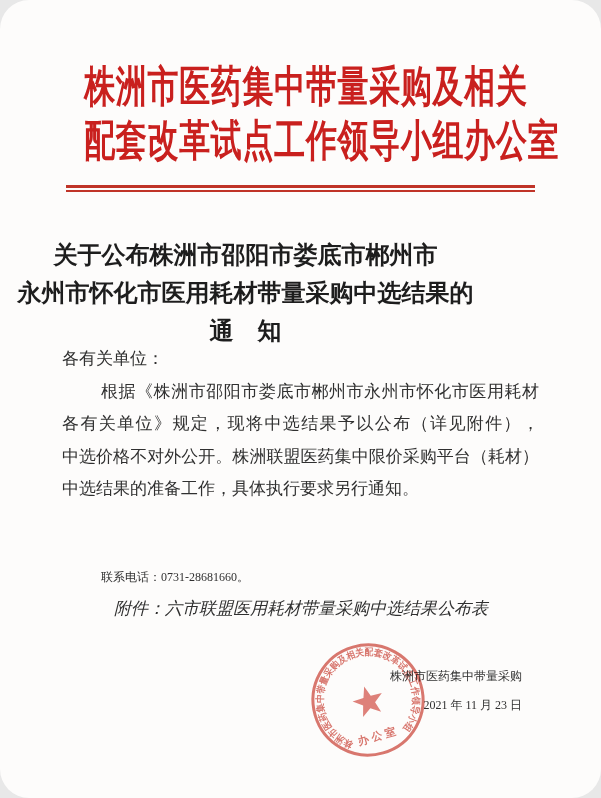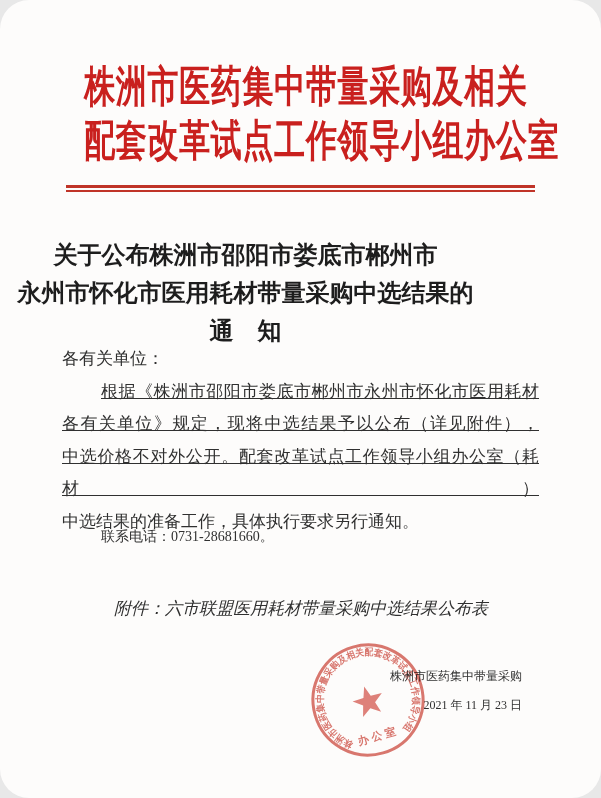--- a/index.html
+++ b/index.html
@@ -59,32 +59,32 @@
   .body-block {
     position: absolute;
     top: 343px;
     left: 62px;
     width: 477px;
     color: #303030;
     font-size: 17px;
     line-height: 32.5px;
   }
   .bline { width: 100%; }
-  .just { text-align: justify; text-align-last: justify; text-decoration: underline; }
+  .just { text-align: justify; text-align-last: justify; }
   .indent { text-indent: 39px; }
 
   .contact-line {
     position: absolute;
-    top: 525px;
+    top: 565px;
     left: 62px;
     width: 477px;
     padding-left: 39px;
     box-sizing: border-box;
     color: #303030;
-    font-size: 14px;
+    font-size: 12px;
     line-height: 24px;
   }
   .attachment-line {
     position: absolute;
     top: 597px;
     left: 75px;
     width: 477px;
     padding-left: 39px;
     box-sizing: border-box;
     color: #303030;
@@ -139,21 +139,21 @@
   <div class="doc-title">
     <div>关于公布株洲市邵阳市娄底市郴州市</div>
     <div>永州市怀化市医用耗材带量采购中选结果的</div>
     <div>通　知</div>
   </div>
 
   <div class="body-block">
     <div class="bline">各有关单位：</div>
     <div class="bline just indent">根据《株洲市邵阳市娄底市郴州市永州市怀化市医用耗材</div>
     <div class="bline just">各有关单位》规定，现将中选结果予以公布（详见附件），</div>
-    <div class="bline just">中选价格不对外公开。配套改革试点工作领导小组办公室（耗材）</div>
+    <div class="bline just">中选价格不对外公开。株洲联盟医药集中限价采购平台（耗材）</div>
     <div class="bline">中选结果的准备工作，具体执行要求另行通知。</div>
   </div>
 
   <div class="contact-line">联系电话：0731-28681660。</div>
 
   <div class="attachment-line">附件：六市联盟医用耗材带量采购中选结果公布表</div>
 
   <div class="signature">
     <div>株洲市医药集中带量采购</div>
     <div>2021 年 11 月 23 日</div>

